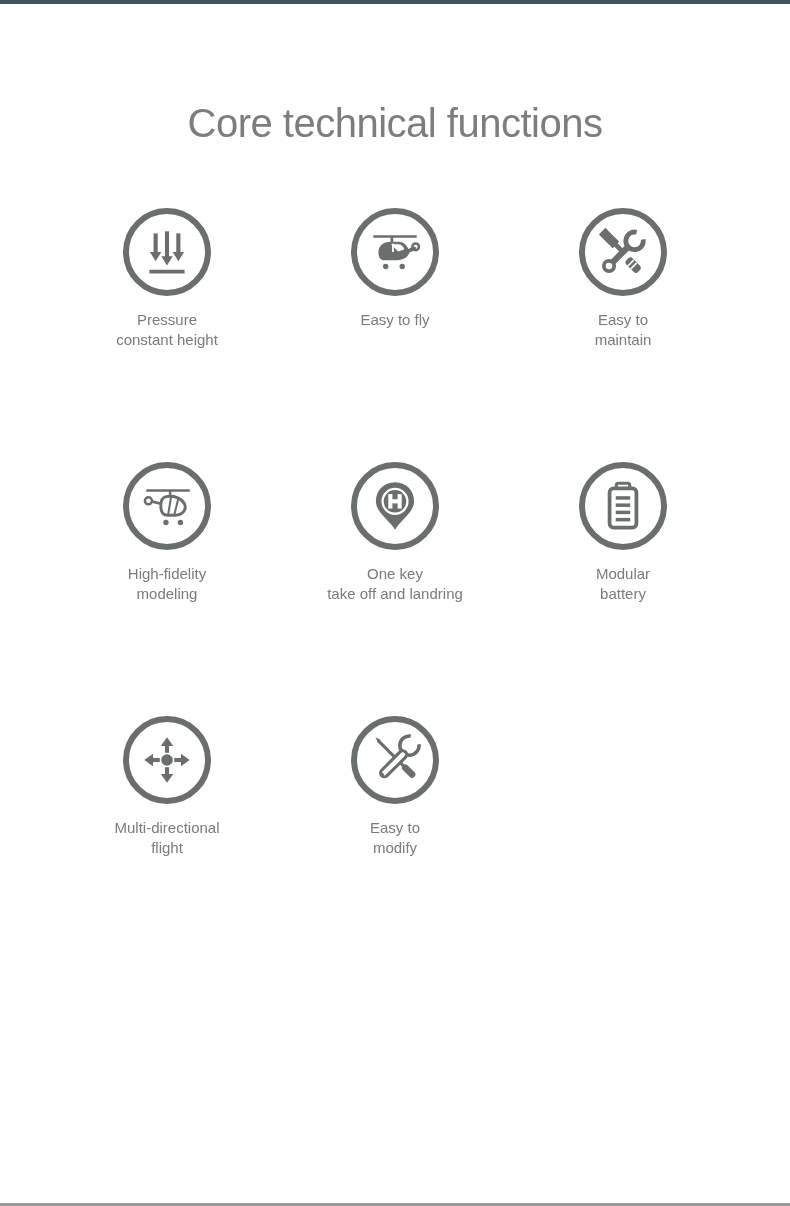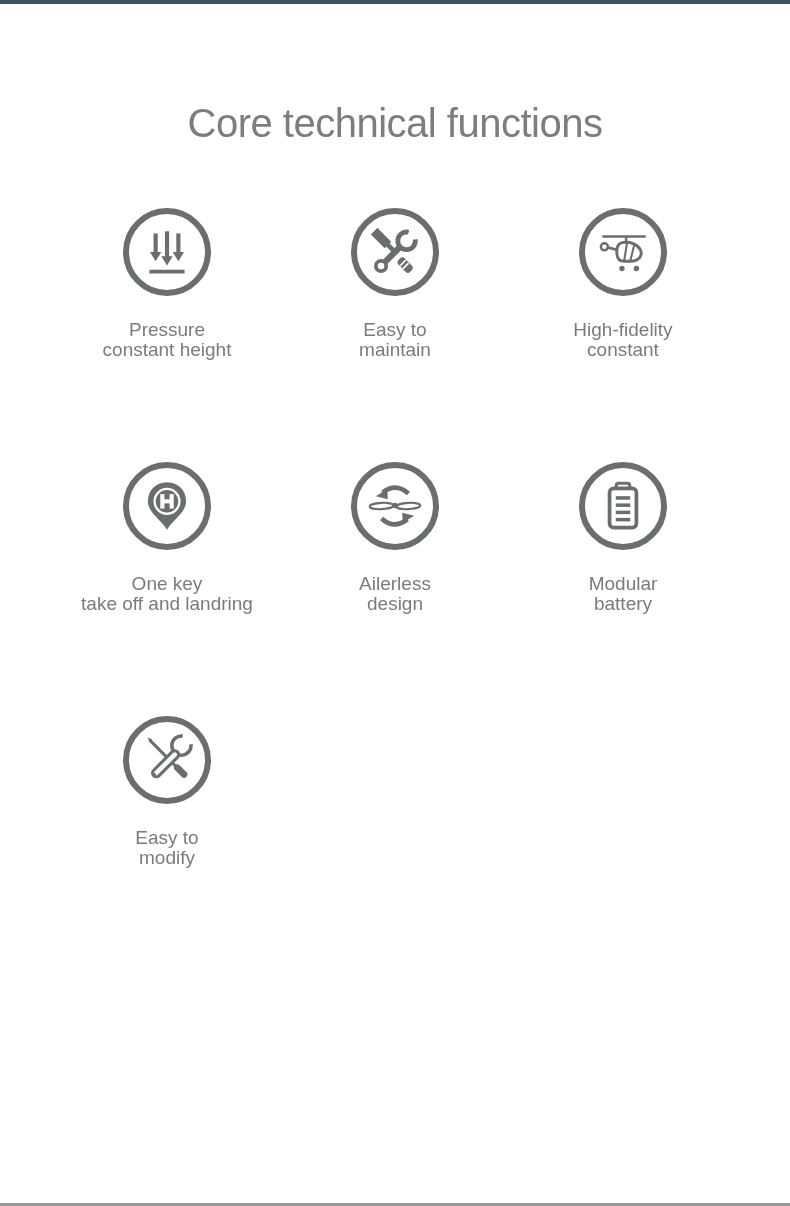--- a/index.html
+++ b/index.html
@@ -14,21 +14,21 @@
            font-size: 40px; font-weight: 300; letter-spacing: -0.5px;
            color: var(--title-text, #7d7d7d); line-height: 52px; margin-top: 13px; }
 
   .features { position: absolute; top: 208px; left: 53px; width: 684px;
               display: grid; grid-template-columns: repeat(3, 228px); row-gap: 112px; }
   .cell { height: 142px; display: flex; flex-direction: column; align-items: center; }
   .circle { width: 88px; height: 88px; border: 6px solid var(--icon, #6a6e6d); border-radius: 50%;
             color: var(--icon, #6a6e6d); display: flex; align-items: center; justify-content: center;
             background: #fff; flex: 0 0 auto; }
   .circle svg { width: 62px; height: 62px; display: block; }
-  .label { margin-top: 24px; font-size: 19px; line-height: 19.5px; color: var(--label-text, #7b7b7b);
+  .label { margin-top: 14px; font-size: 15px; line-height: 19.5px; color: var(--label-text, #7b7b7b);
            text-align: center; white-space: pre-line; width: 260px; }
 </style>
 </head>
 <body>
 
 <div class="page">
   <div class="topbar"></div>
 
   <h1 class="title">Core technical functions</h1>
 
@@ -45,20 +45,35 @@
           <polygon points="13.5,30 24.5,30 19,39" fill="currentColor"></polygon>
           <polygon points="24.5,34 35.5,34 30,43" fill="currentColor"></polygon>
           <polygon points="35.5,30 46.5,30 41,39" fill="currentColor"></polygon>
           <line x1="13" y1="49" x2="47" y2="49" stroke="currentColor" stroke-width="3.5"></line>
         </svg>
       </div>
       <div class="label">Pressure
 constant height</div>
     </div>
 
+    <div class="cell">
+      <div class="circle">
+        <svg viewBox="0 0 60 60">
+          <line x1="9" y1="15" x2="51" y2="15" stroke="currentColor" stroke-width="2.6"></line>
+          <line x1="27" y1="15" x2="27" y2="21" stroke="currentColor" stroke-width="2.6"></line>
+          <path d="M14,30 C14,23 20,20 26,20 L34,20 C38,20 41,23 43,27 L47,25 C50,24 51,26 50,28 L44,30.5 C42,36 37,38 30,38 L20,38 C15,38 14,34 14,30 Z" fill="currentColor"></path>
+          <circle cx="50" cy="25" r="3.2" fill="none" stroke="currentColor" stroke-width="2.4"></circle>
+          <path d="M26,22.5 L33,22.5 C36,22.5 38,24.5 39,27.5 L33,29.5 Z" fill="#fff"></path>
+          <line x1="28" y1="22" x2="28" y2="30" stroke="#fff" stroke-width="1.8"></line>
+          <circle cx="21" cy="44" r="2.6" fill="currentColor"></circle>
+          <circle cx="37" cy="44" r="2.6" fill="currentColor"></circle>
+        </svg>
+      </div>
+      <div class="label">Easy to fly</div>
+    </div>
 
 
     <div class="cell">
       <div class="circle">
         <svg viewBox="0 0 60 60">
           <line x1="13" y1="13" x2="20" y2="20" stroke="currentColor" stroke-width="9" stroke-linecap="square"></line>
           <line x1="20" y1="20" x2="31" y2="31" stroke="currentColor" stroke-width="4.5"></line>
           <path d="M43.2,10.9 A8.5,8.5 0 1 0 49.6,17.8" fill="none" stroke="currentColor" stroke-width="4.6"></path>
           <line x1="36" y1="24" x2="20" y2="40" stroke="currentColor" stroke-width="6"></line>
           <circle cx="16.5" cy="43.5" r="5" fill="none" stroke="currentColor" stroke-width="3.6"></circle>
@@ -81,73 +96,77 @@
           <circle cx="12" cy="25" r="3.4" fill="none" stroke="currentColor" stroke-width="2.4"></circle>
           <line x1="15" y1="25.5" x2="25" y2="28" stroke="currentColor" stroke-width="2.6"></line>
           <path d="M29,21 C37,19.5 44,22.5 47,28 C49,33 46,38.5 38,39 L31,39 C26,39 24,35 24,30 C24,25 26,21.7 29,21 Z" fill="none" stroke="currentColor" stroke-width="2.8"></path>
           <line x1="34" y1="21" x2="31" y2="39" stroke="currentColor" stroke-width="2"></line>
           <line x1="41" y1="22.5" x2="37" y2="39" stroke="currentColor" stroke-width="2"></line>
           <circle cx="29" cy="46" r="2.6" fill="currentColor"></circle>
           <circle cx="43" cy="46" r="2.6" fill="currentColor"></circle>
         </svg>
       </div>
       <div class="label">High-fidelity
-constant</div>
+modeling</div>
     </div>
 
     <div class="cell">
       <div class="circle">
         <svg viewBox="0 0 60 60">
           <path d="M30,7 C41,7 48.5,15 48.5,25.5 C48.5,36.5 34.5,44.5 30,53 C25.5,44.5 11.5,36.5 11.5,25.5 C11.5,15 19,7 30,7 Z" fill="currentColor"></path>
           <circle cx="30" cy="25.5" r="12" fill="none" stroke="#fff" stroke-width="2.2"></circle>
           <g stroke="#fff" stroke-width="4">
             <line x1="25.5" y1="18.5" x2="25.5" y2="32.5"></line>
             <line x1="34.5" y1="18.5" x2="34.5" y2="32.5"></line>
             <line x1="25.5" y1="25.5" x2="34.5" y2="25.5"></line>
           </g>
         </svg>
       </div>
       <div class="label">One key
 take off and landring</div>
     </div>
 
 
-    <div class="cell">
-      <div class="circle">
-        <svg viewBox="0 0 60 60">
-          <ellipse cx="17" cy="30" rx="11.5" ry="3" fill="none" stroke="currentColor" stroke-width="2" transform="rotate(-3 17 30)"></ellipse>
-          <ellipse cx="43" cy="30" rx="11.5" ry="3" fill="none" stroke="currentColor" stroke-width="2" transform="rotate(-3 43 30)"></ellipse>
-          <circle cx="30" cy="29.5" r="2.6" fill="currentColor"></circle>
-          <path d="M43,18 Q31,7 18,17" fill="none" stroke="currentColor" stroke-width="4.6"></path>
-          <polygon points="11.5,20.5 22.5,13.5 23,23.5" fill="currentColor"></polygon>
-          <path d="M17,42 Q29,53 42,43" fill="none" stroke="currentColor" stroke-width="4.6"></path>
-          <polygon points="48.5,39.5 37.5,46.5 37,36.5" fill="currentColor"></polygon>
-        </svg>
-      </div>
-      <div class="label">Ailerless
-design</div>
-    </div>
 
     <div class="cell">
       <div class="circle">
         <svg viewBox="0 0 60 60">
           <rect x="23.5" y="8" width="13" height="8" rx="2" fill="none" stroke="currentColor" stroke-width="3"></rect>
           <rect x="17" y="13" width="26" height="38" rx="4" fill="#fff" stroke="currentColor" stroke-width="3.6"></rect>
           <g fill="currentColor">
             <rect x="23" y="20.5" width="14" height="3.4"></rect>
             <rect x="23" y="27.5" width="14" height="3.4"></rect>
             <rect x="23" y="34.5" width="14" height="3.4"></rect>
             <rect x="23" y="41.5" width="14" height="3.4"></rect>
           </g>
         </svg>
       </div>
       <div class="label">Modular
 battery</div>
     </div>
 
+    <div class="cell">
+      <div class="circle">
+        <svg viewBox="0 0 60 60">
+          <circle cx="30" cy="30" r="5.6" fill="currentColor"></circle>
+          <g fill="currentColor" stroke="currentColor" stroke-width="4">
+            <line x1="30" y1="23" x2="30" y2="16.5"></line>
+            <line x1="30" y1="37" x2="30" y2="43.5"></line>
+            <line x1="23" y1="30" x2="16.5" y2="30"></line>
+            <line x1="37" y1="30" x2="43.5" y2="30"></line>
+          </g>
+          <polygon points="30,8 24,16.5 36,16.5" fill="currentColor"></polygon>
+          <polygon points="30,52 24,43.5 36,43.5" fill="currentColor"></polygon>
+          <polygon points="8,30 16.5,24 16.5,36" fill="currentColor"></polygon>
+          <polygon points="52,30 43.5,24 43.5,36" fill="currentColor"></polygon>
+        </svg>
+      </div>
+      <div class="label">Multi-directional
+flight</div>
+    </div>
 
 
     <div class="cell">
       <div class="circle">
         <svg viewBox="0 0 60 60">
           <polygon points="11,8 16,10.5 13.5,13" fill="currentColor"></polygon>
           <line x1="13.5" y1="11" x2="40" y2="37.5" stroke="currentColor" stroke-width="3"></line>
           <line x1="40" y1="37.5" x2="46.5" y2="44" stroke="currentColor" stroke-width="6.5" stroke-linecap="round"></line>
           <path d="M45.2,6.8 A9.3,9.3 0 1 0 53.2,14.8" fill="none" stroke="currentColor" stroke-width="3.4"></path>
           <rect x="12.2" y="30" width="32.5" height="7.4" rx="3.7" fill="#fff" stroke="currentColor" stroke-width="3" transform="rotate(-45 28.5 33.5)"></rect>

